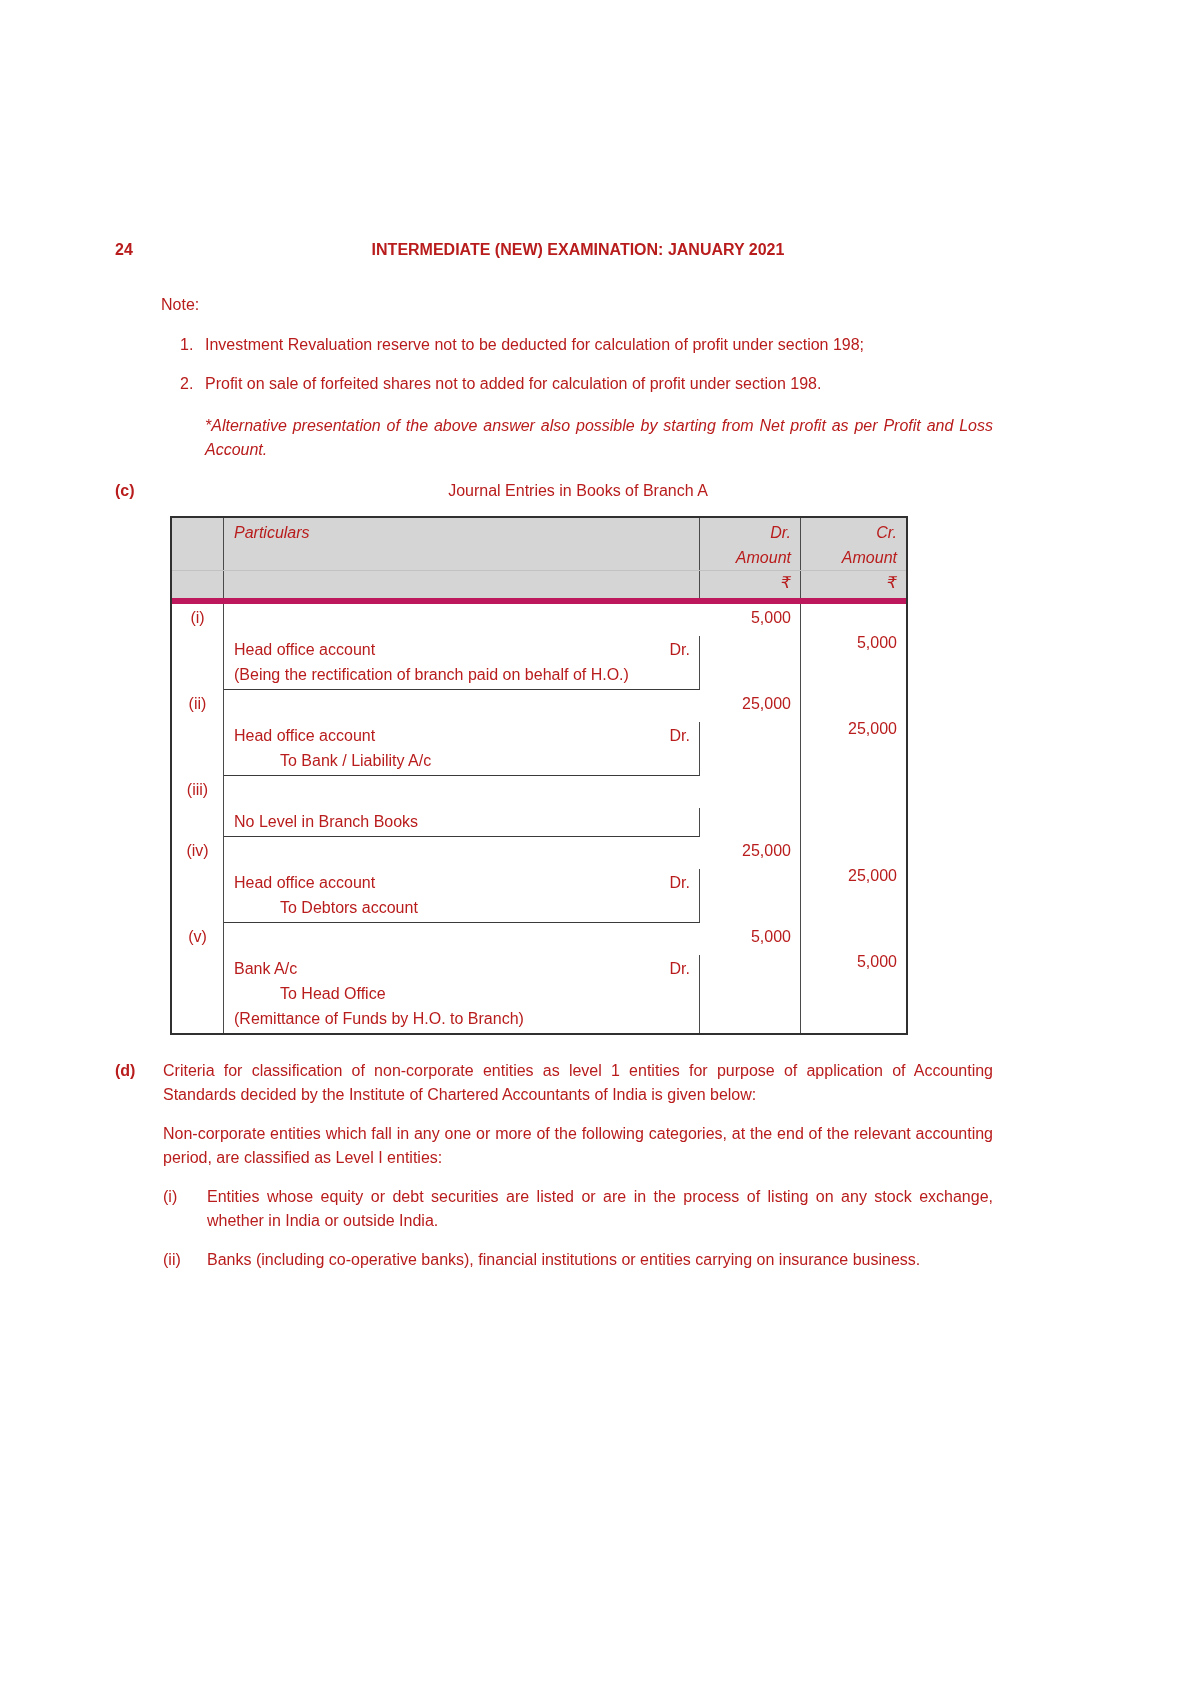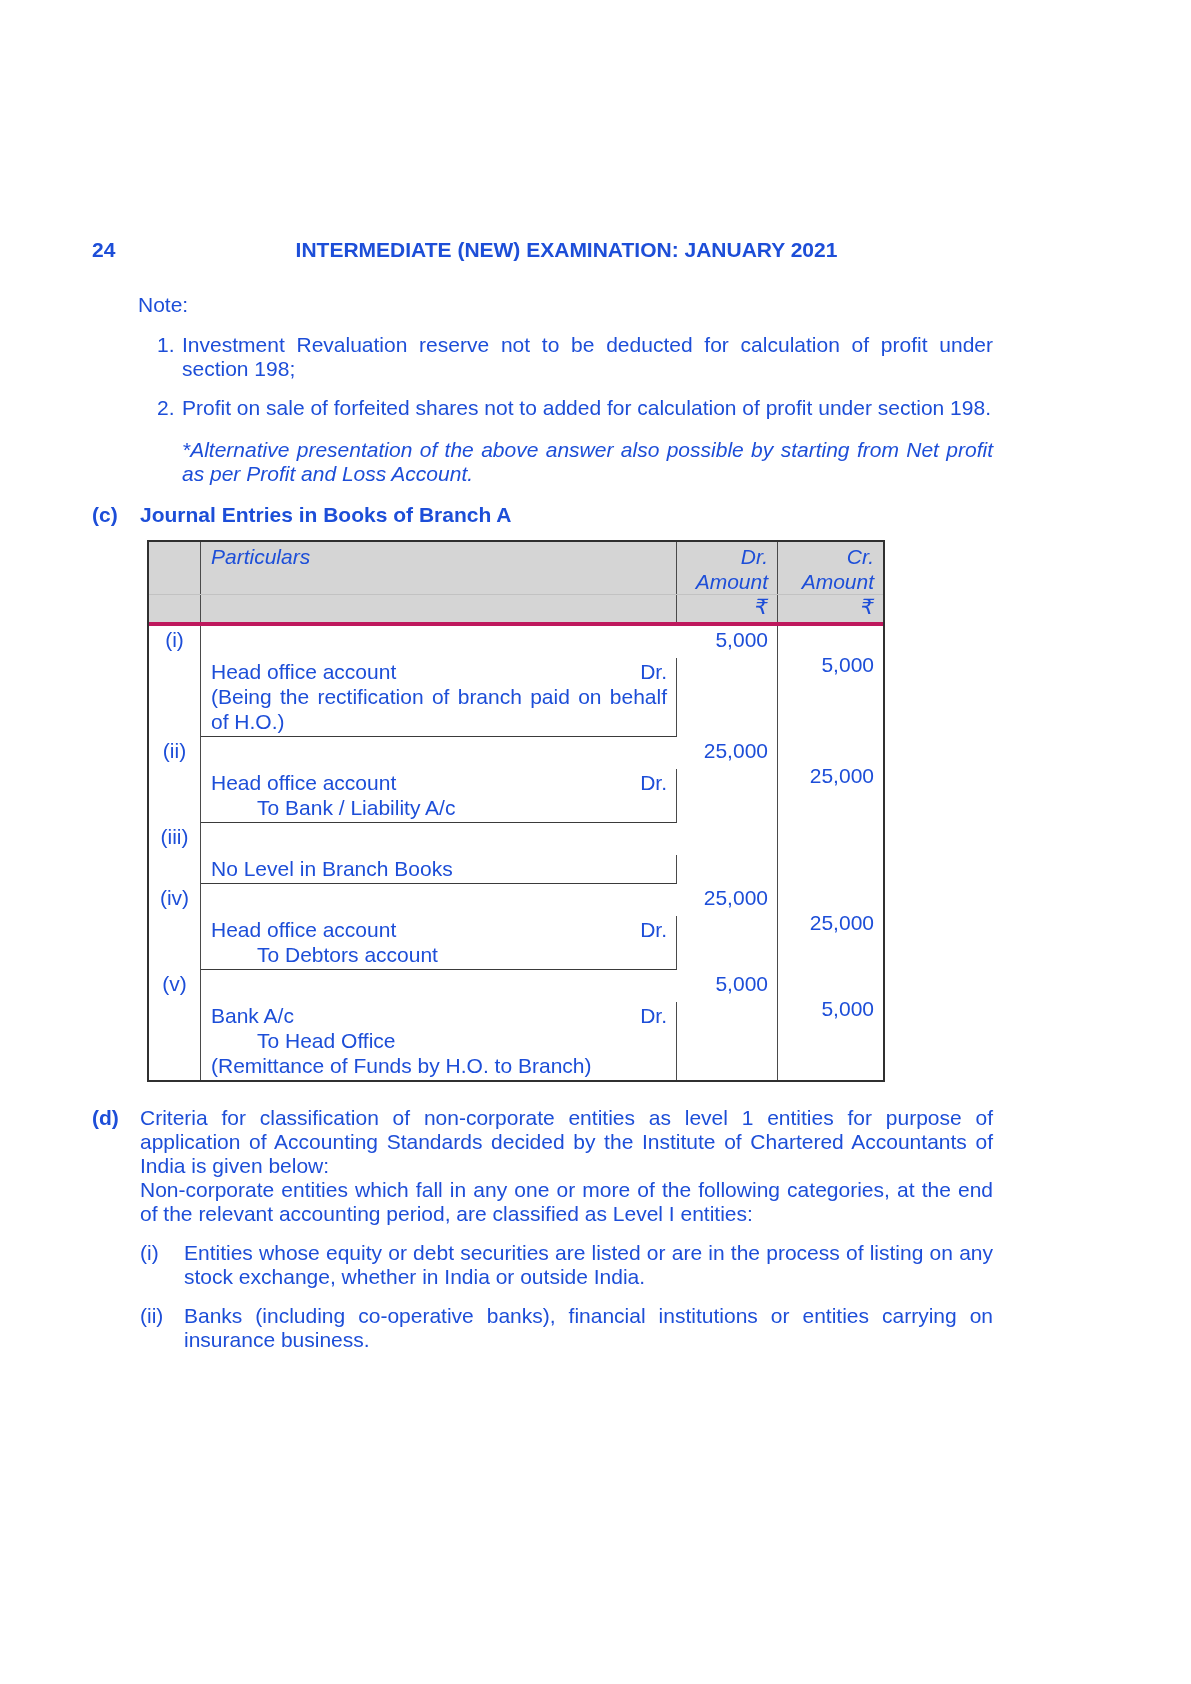--- a/index.html
+++ b/index.html
@@ -1,60 +1,60 @@
 <!DOCTYPE html>
 <html><head>
 <meta charset="utf-8">
 <style>
   html,body { margin:0; padding:0; background:#888; }
   .page {
     position:relative;
     width:1191px; height:1684px;
     margin:0 auto;
     background:#ffffff;
-    color:#1d4ed8;
+    color:#b91c1c;
     font-family:"Liberation Sans","DejaVu Sans",sans-serif;
-    font-size:21px;
+    font-size:16px;
     line-height:24px;
     box-sizing:border-box;
-    padding:238px 198px 0 92px;
+    padding:238px 198px 0 115px;
   }
   
   .doc-header { display:flex; align-items:baseline; }
   .pageno { width:48px; flex:none; font-weight:bold; }
   .htitle { flex:1; text-align:center; font-weight:bold; }
 
   
   .note-block { margin:31px 0 0 46px; }
   .note-label { margin-bottom:16px; }
   .note-item { display:flex; margin-top:15px; }
   .note-num { flex:none; width:44px; box-sizing:border-box; padding-left:19px; }
   .note-text { flex:1; text-align:justify; }
   .alt-note { margin:18px 0 0 44px; font-style:italic; text-align:justify; }
 
   
   .section { display:flex; }
   .sec-label { flex:none; width:48px; font-weight:bold; }
   .sec-content { flex:1; min-width:0; }
   .section-c { margin-top:17px; }
-  .sec-c-title { font-weight:bold; }
+  .sec-c-title { text-align:center; font-weight:normal; }
 
   
   .jtable {
     margin:13px 0 0 7px;
     width:738px;
     box-sizing:border-box;
     border:2px solid #303030;
     line-height:25px;
   }
   .t-row { display:grid; grid-template-columns:52px 1fr 101px 105px; }
   .jt-header {
     background:#d5d5d5;
     font-style:italic;
-    border-bottom:4px solid #be185d;
+    border-bottom:6px solid #be185d;
     position:relative;
   }
   .jt-header::after {             
     content:""; position:absolute; left:0; right:0; bottom:27px; height:1px;
     background:#c2c2c2;
   }
   .th-cell { box-sizing:border-box; padding:2px 9px 3px 10px; }
   .th-num { border-right:1px solid #4a4a4a; }
   .th-part { border-right:1px solid #4a4a4a; }
   .th-dr { border-right:1px solid #4a4a4a; text-align:right; }
@@ -66,21 +66,21 @@
   .t-cr { text-align:right; }
   .t-entry:not(:last-child) .t-part { border-bottom:1px solid #3a3a3a; }
   .t-line { min-height:25px; }
   .t-debit { display:flex; justify-content:space-between; }
   .t-credit { padding-left:46px; }
   .t-narr { text-align:justify; }
 
   
   .section-d { margin-top:24px; }
   .d-para { text-align:justify; }
-  .d-para + .d-para { margin-top:0; }
+  .d-para + .d-para { margin-top:15px; }
   .d-item { display:flex; margin-top:15px; }
   .d-num { flex:none; width:44px; }
   .d-text { flex:1; text-align:justify; }
 </style>
 </head>
 <body>
 
 <div class="page">
 
   <div class="doc-header">

